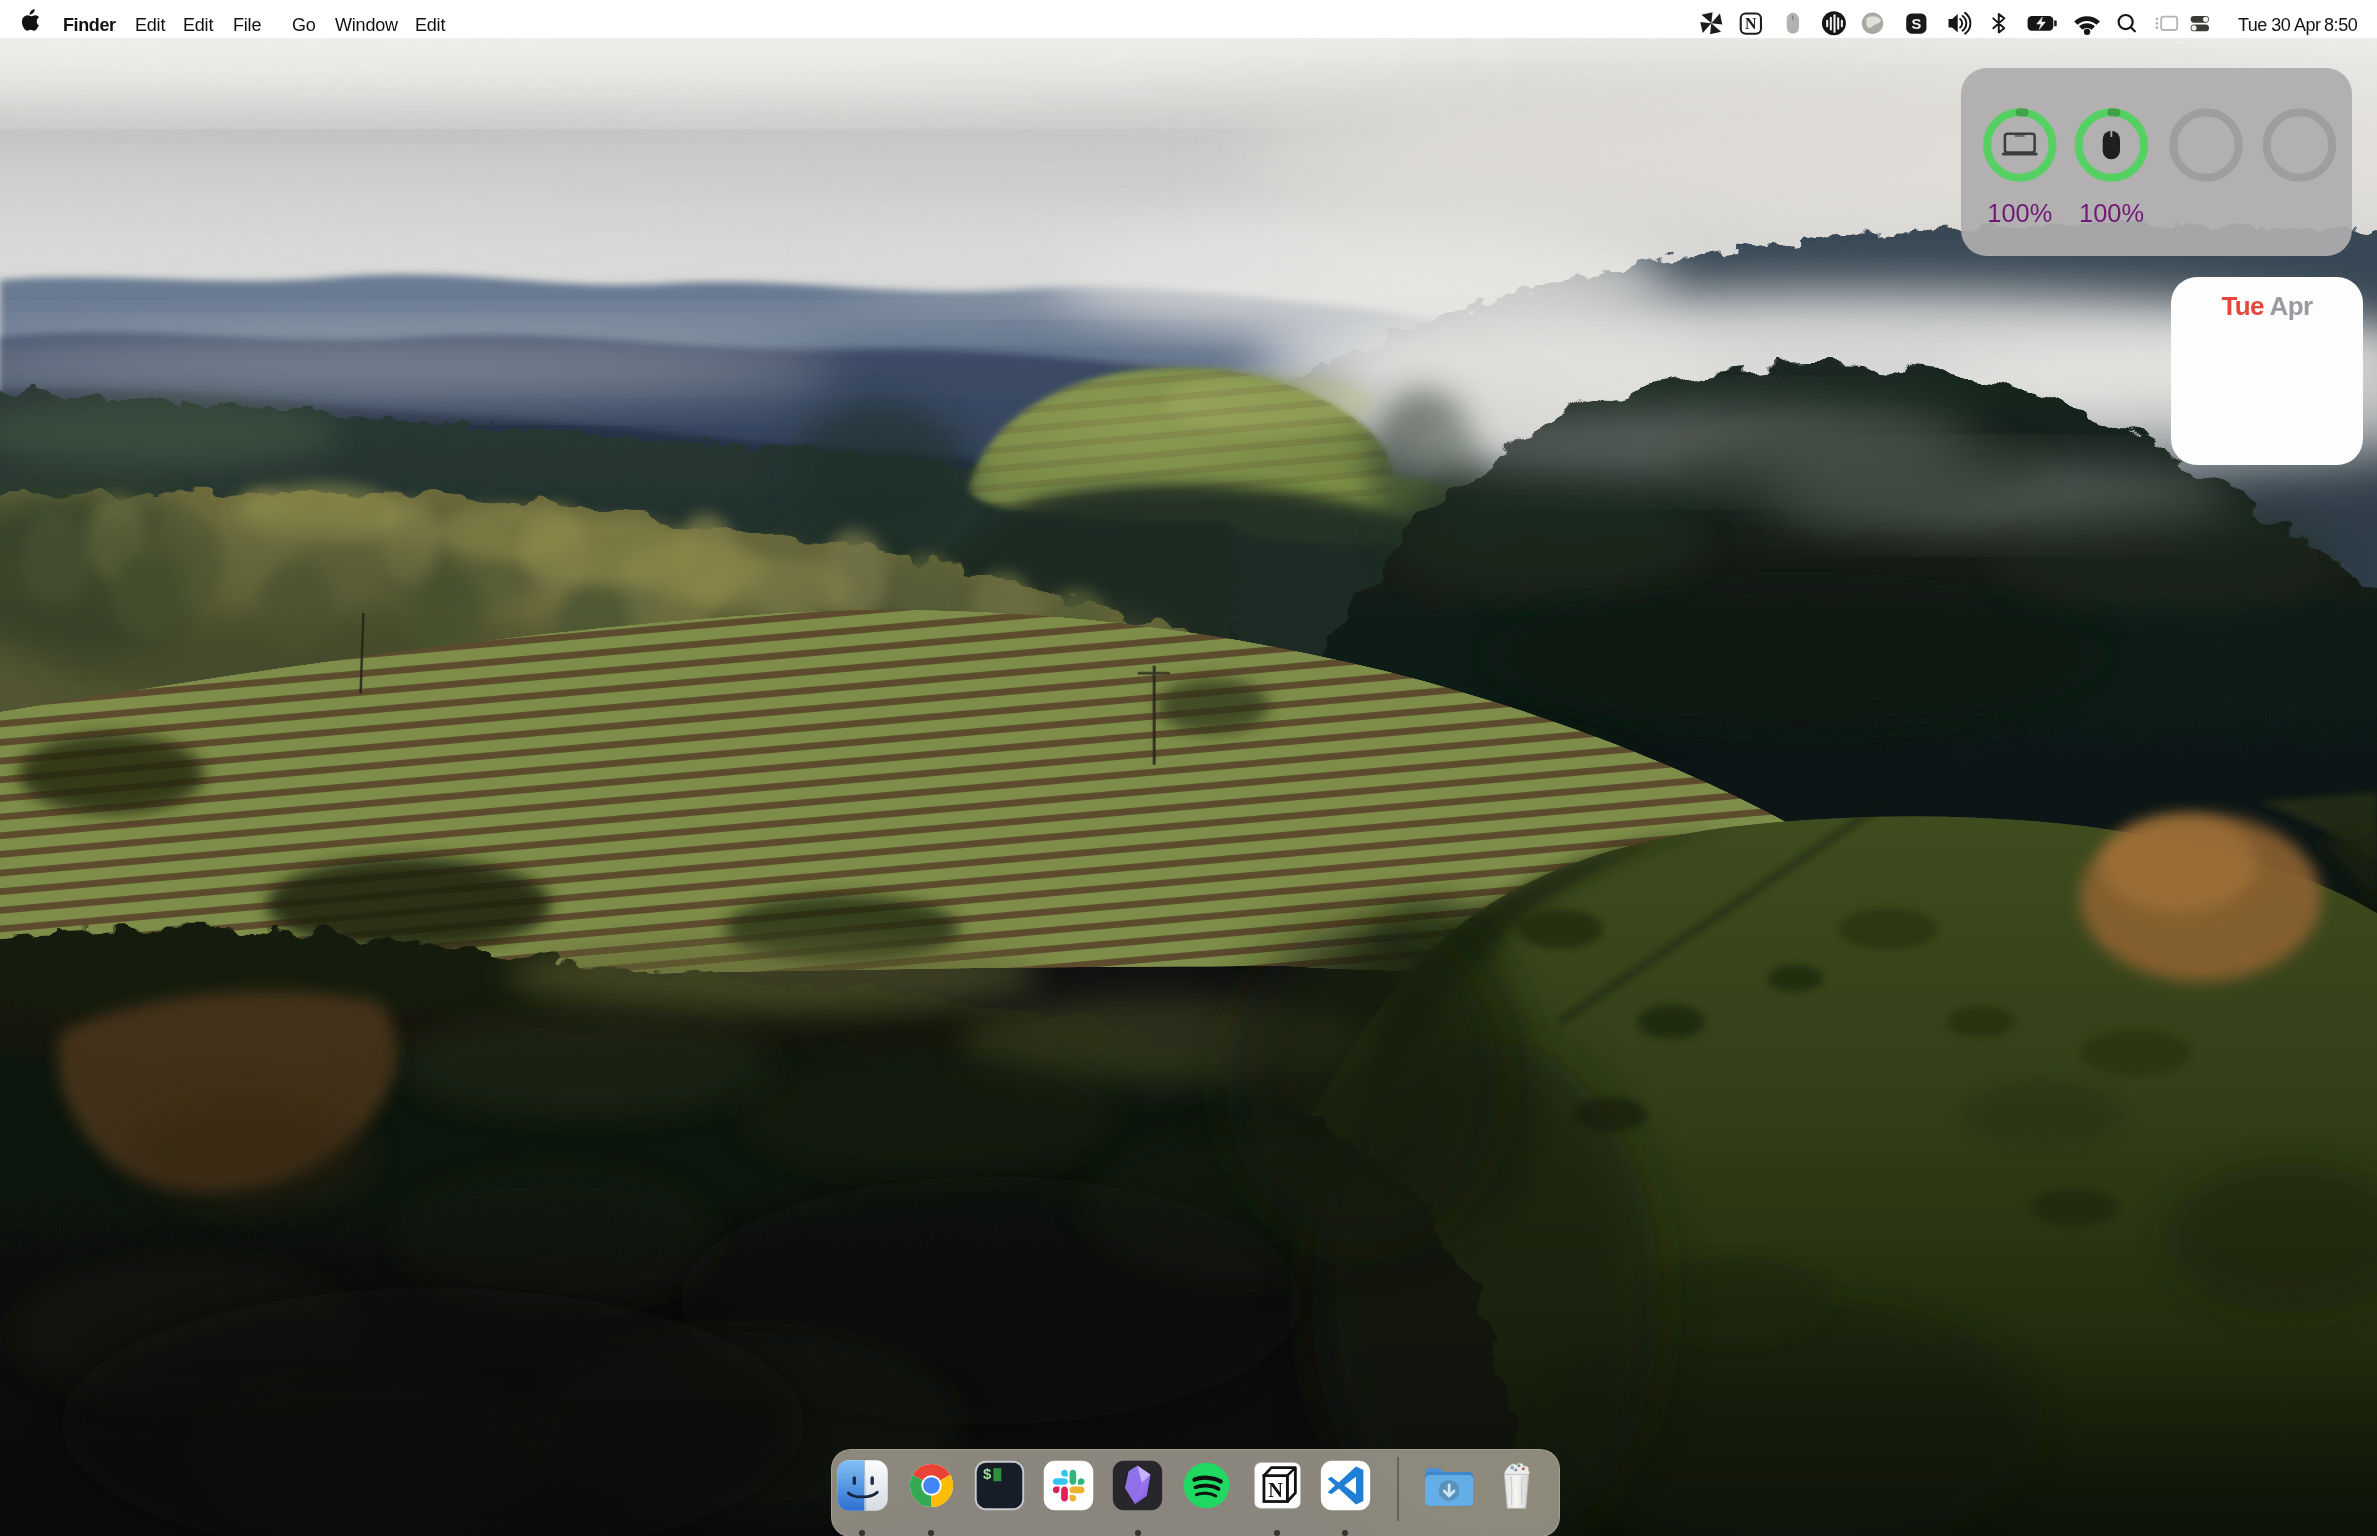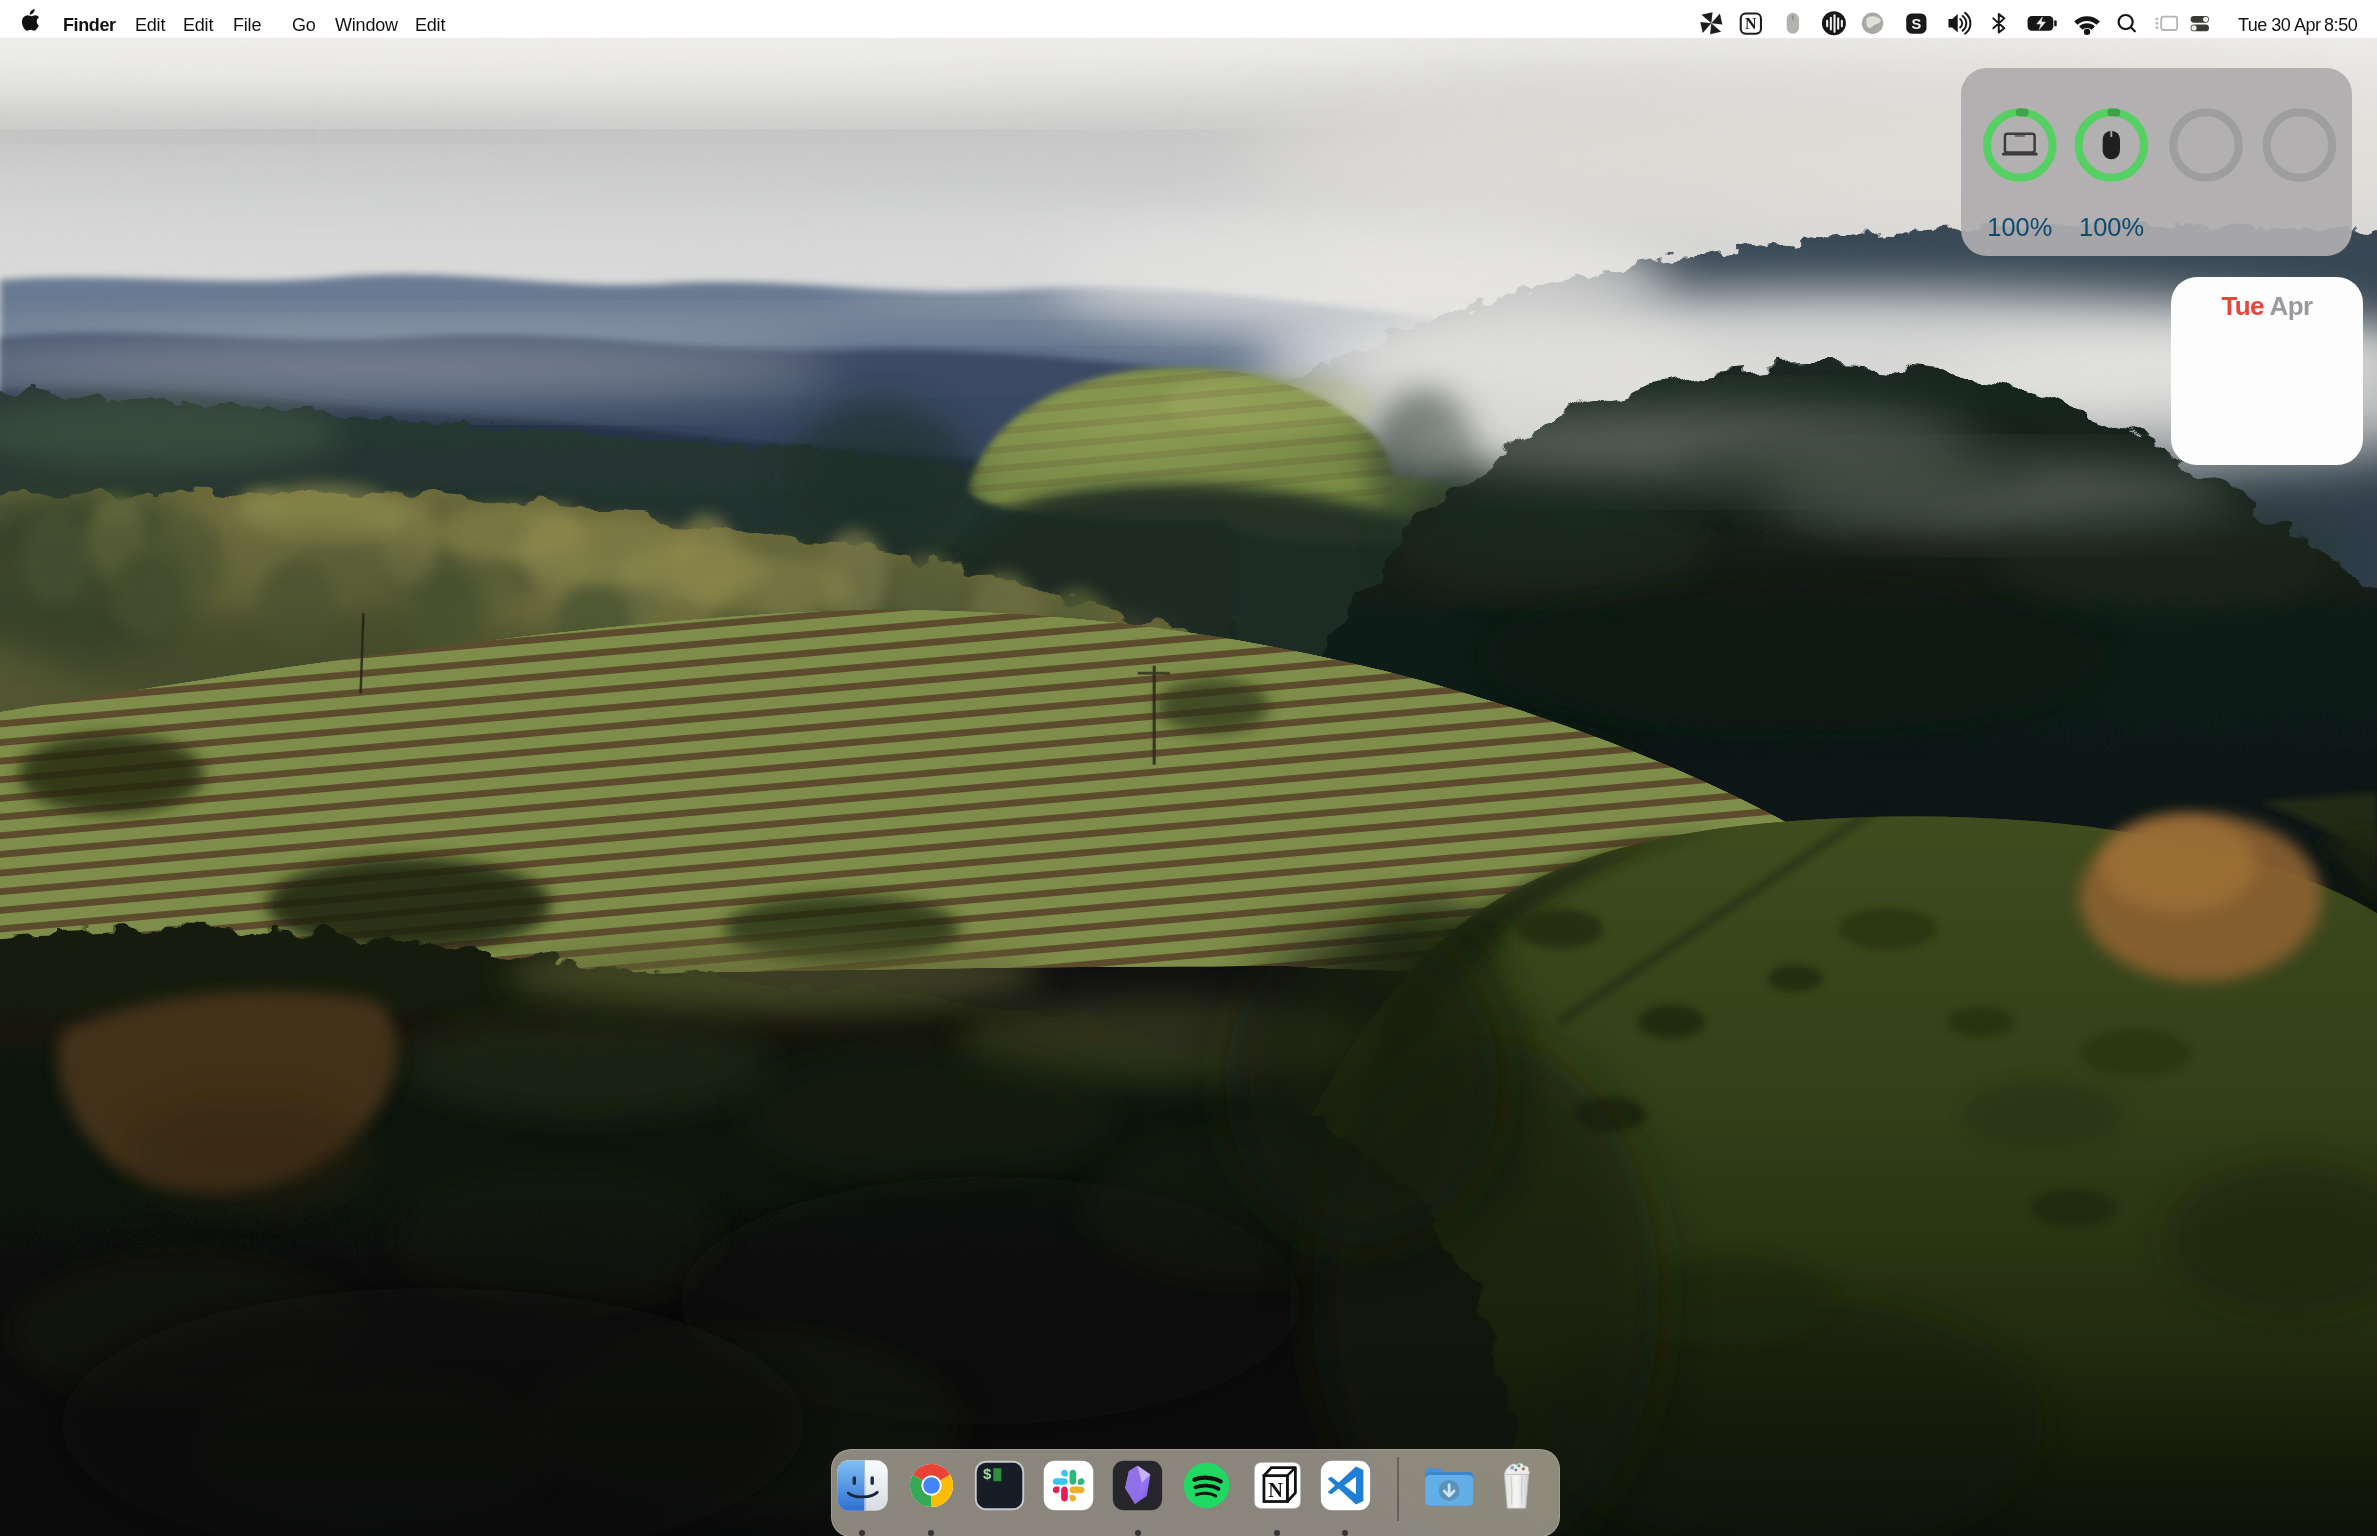--- a/index.html
+++ b/index.html
@@ -8,21 +8,21 @@
   
   #menubar{position:absolute;left:0;top:0;width:2377px;height:38px;background:#ffffff;z-index:40;}
   #menubar .mitem{position:absolute;top:0;height:38px;line-height:51px;font-size:18px;color:#121212;letter-spacing:-0.2px;}
   
   #battw{position:absolute;left:1961px;top:68px;width:391px;height:188px;border-radius:26px;
      background:rgba(174,172,173,0.93);z-index:30;}
   #calw{position:absolute;left:2171px;top:277px;width:192px;height:188px;border-radius:26px;
      background:#fdfdfd;z-index:30;}
   #calw .l1{position:absolute;top:13.6px;left:0;width:100%;text-align:center;font-size:26px;font-weight:bold;letter-spacing:-0.6px;}
   #calw .l2{position:absolute;top:42px;left:0;width:100%;text-align:center;font-size:104px;font-weight:600;color:#2c2c2e;letter-spacing:-2.5px;}
-  .pct{position:absolute;top:131px;width:99px;text-align:center;font-size:25.4px;color:#0c4a6e;margin-top:14px;}
+  .pct{position:absolute;top:131px;width:99px;text-align:center;font-size:25.4px;color:#701a75;}
   
   #dock{position:absolute;left:831px;top:1449px;width:727px;height:86px;border-radius:20px;
      background:rgba(206,199,183,0.66);border:0.6px solid rgba(255,255,255,0.18);z-index:30;}
   .dicon{position:absolute;top:1459px;width:53px;height:53px;z-index:31;}
   .dot{position:absolute;top:1530px;width:5.6px;height:5.6px;border-radius:50%;background:rgba(45,45,45,0.9);z-index:31;}
 </style>
 </head>
 <body>
 <svg id="wall" viewBox="0 0 3840 2482" preserveAspectRatio="none">
 <defs>

